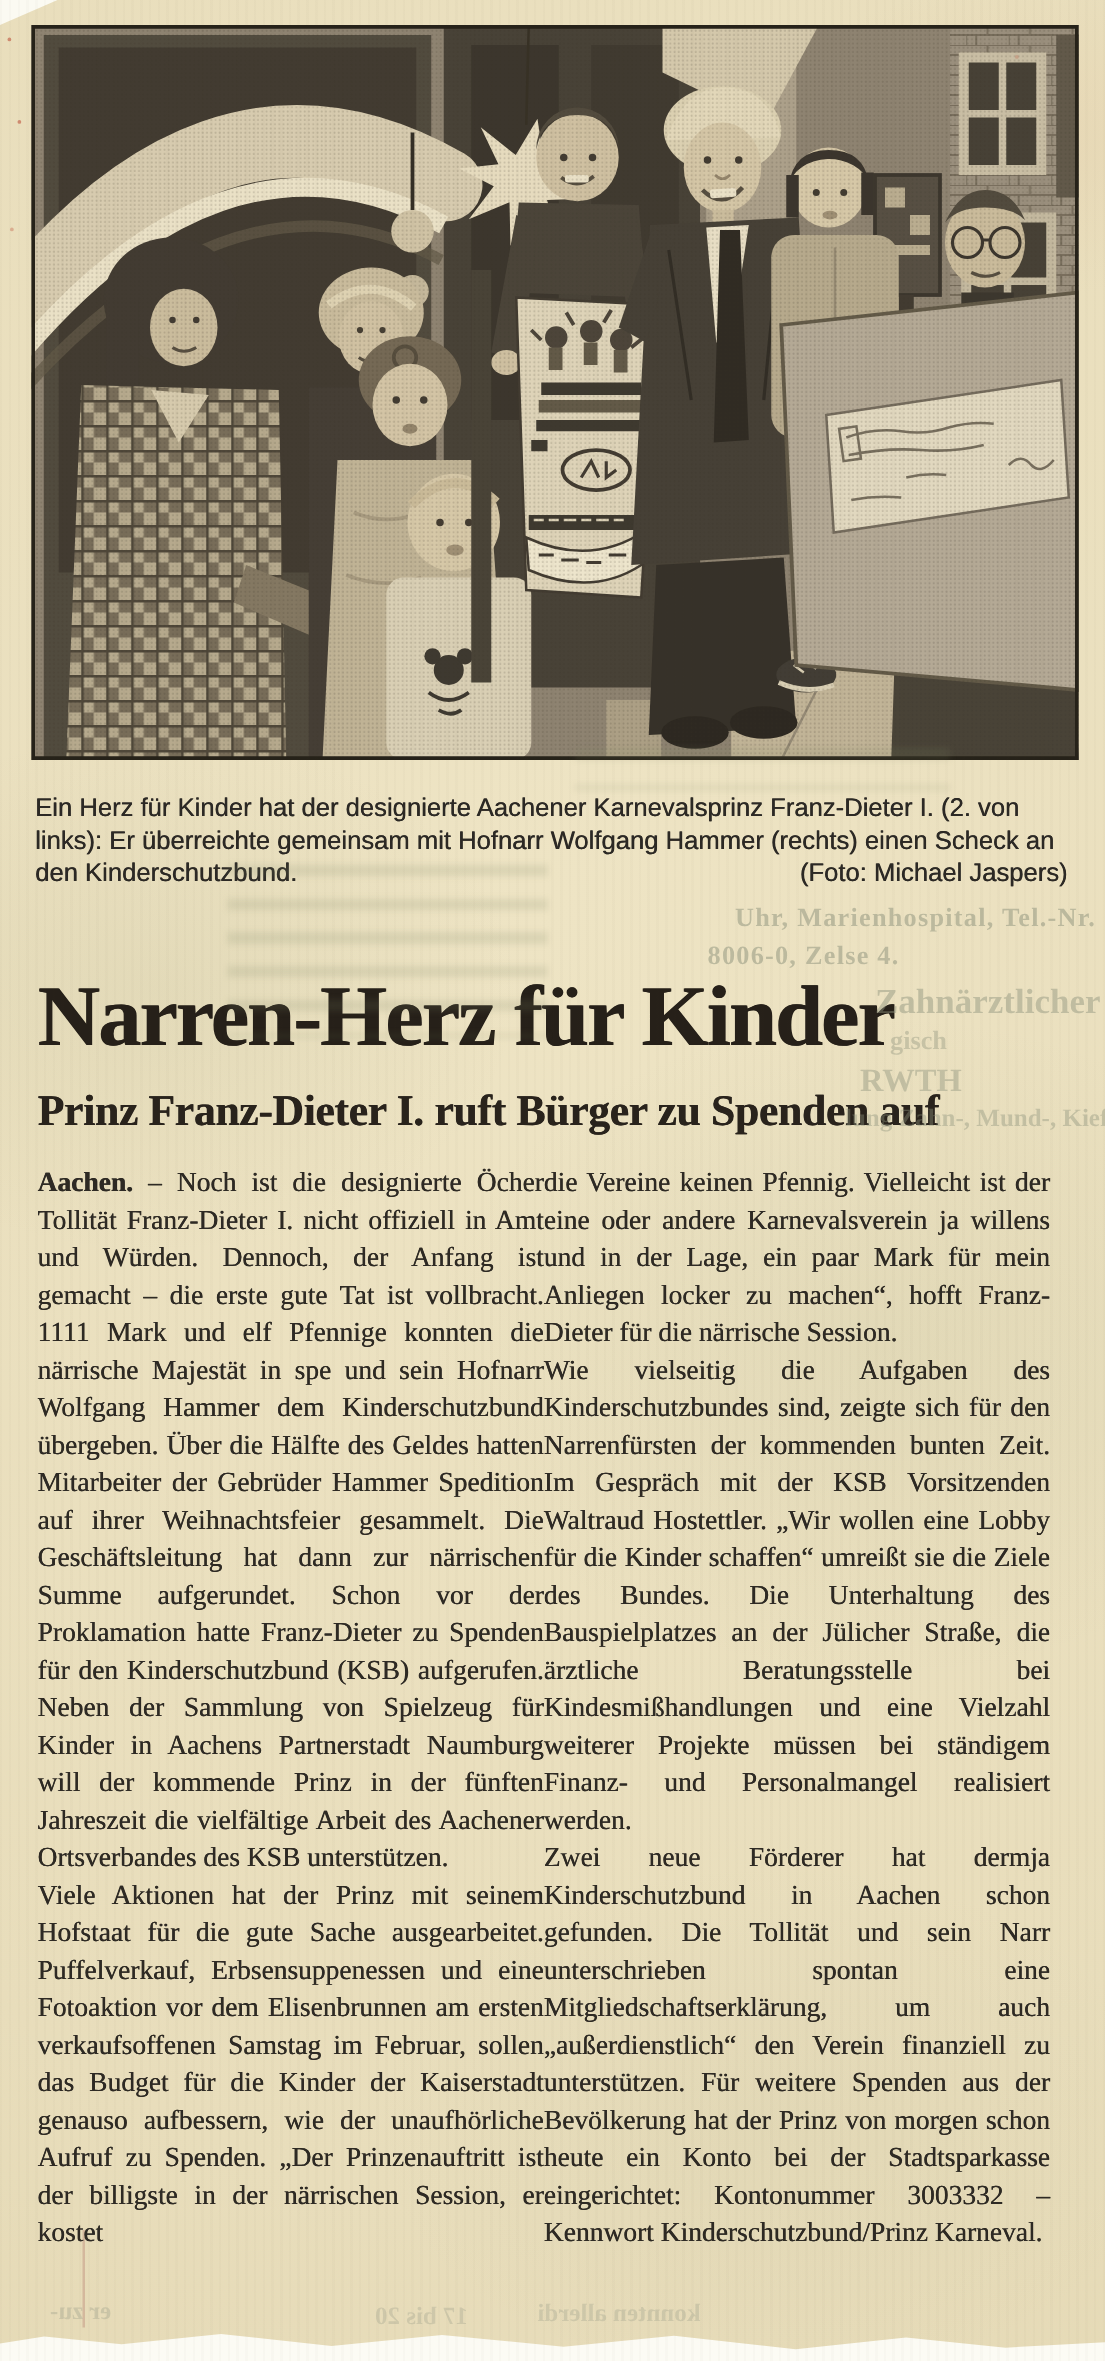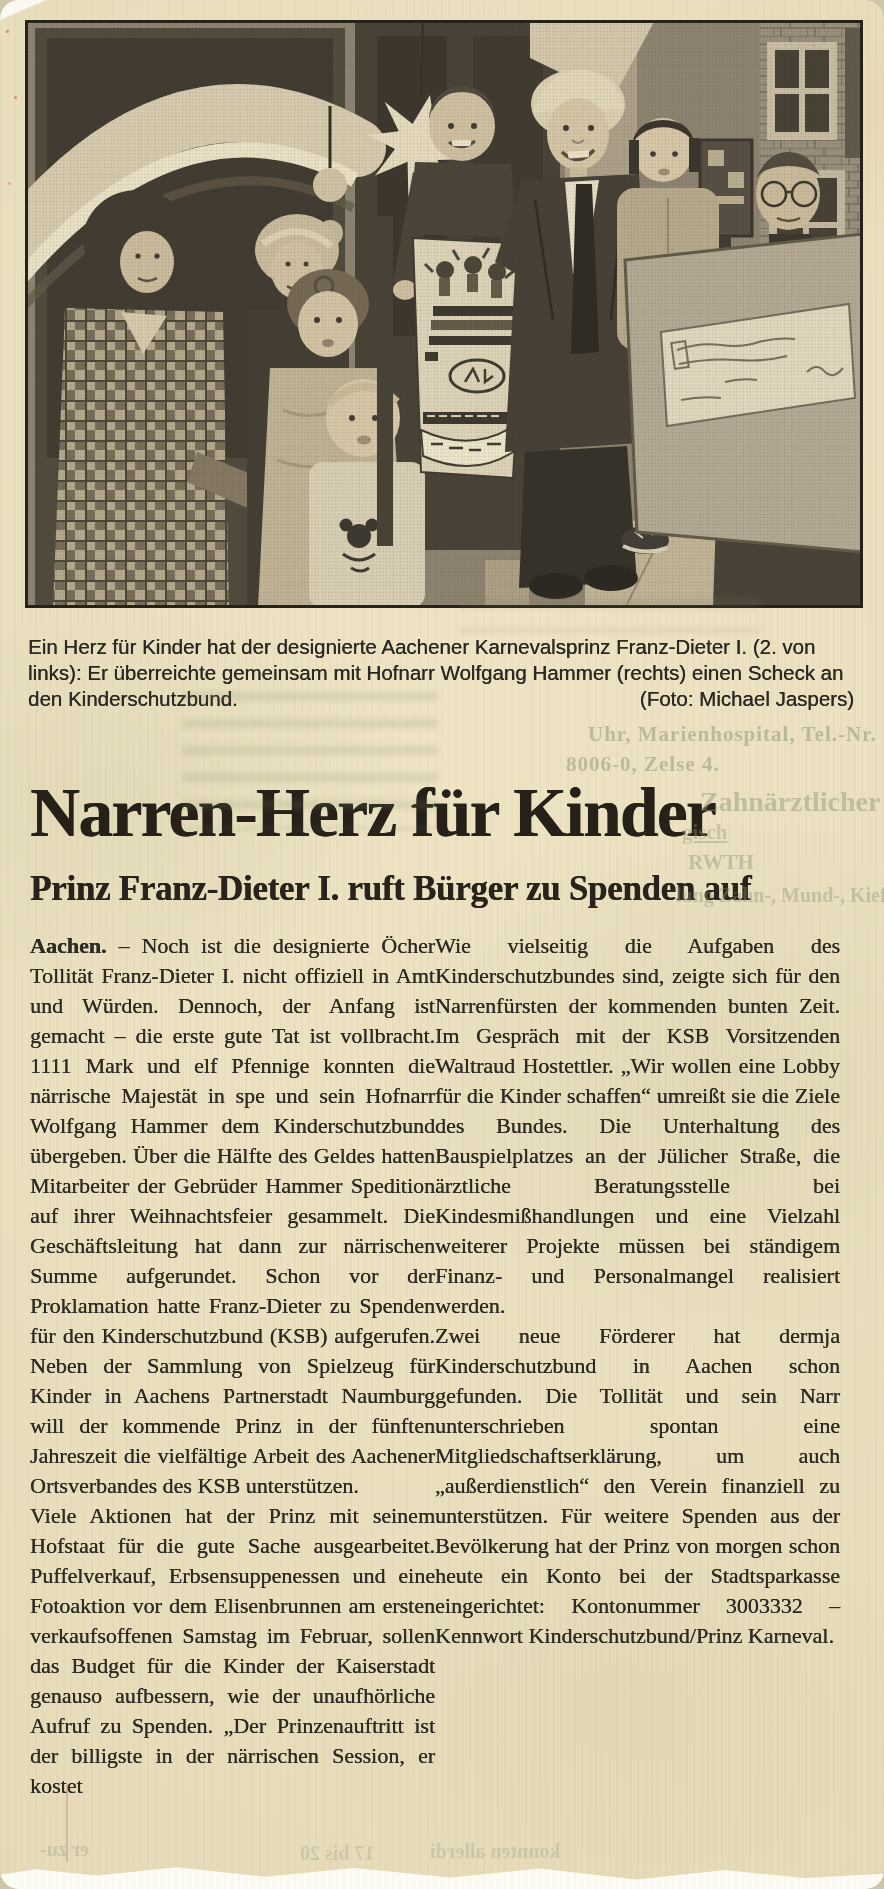--- a/index.html
+++ b/index.html
@@ -5,21 +5,20 @@
   html,body{margin:0;padding:0;background:#cfc5a8;}
   .page{
     position:relative;width:884px;height:1889px;overflow:hidden;
     font-family:"Liberation Serif",serif;
     background:
       radial-gradient(300px 180px at 92% 6%, rgba(214,168,128,.14), transparent 70%),
       radial-gradient(420px 300px at 14% 42%, rgba(148,152,112,.10), transparent 70%),
       radial-gradient(520px 380px at 80% 57%, rgba(140,146,106,.10), transparent 70%),
       radial-gradient(460px 300px at 70% 90%, rgba(150,150,112,.08), transparent 70%),
       radial-gradient(1300px 1700px at 50% 38%, #eee4c4 0%, #e8ddbb 62%, #e2d6b0 100%);
-    border-radius: 19px;
   }
   .page::after{ 
     content:"";position:absolute;inset:0;pointer-events:none;
     background:repeating-linear-gradient(90deg, rgba(60,50,30,.02) 0 2px, transparent 2px 7px);
   }
   .corner-tear-tl{position:absolute;left:0;top:0;width:46px;height:20px;background:#fbfaf2;
     clip-path:polygon(0 0,100% 0,0 100%);}
   .torn-bottom{position:absolute;left:0;bottom:0;width:884px;height:34px;background:#fcfbf4;
     clip-path:polygon(0 100%,100% 100%,100% 55%,91% 68%,82% 44%,72% 72%,61% 40%,51% 66%,40% 38%,30% 64%,20% 36%,11% 60%,4% 42%,0 58%);}
   .crease{position:absolute;left:66px;top:1784px;width:2px;height:78px;background:#c59a86;opacity:.55;}
@@ -297,36 +296,37 @@
   <div class="caption">
     <span>Ein Herz für Kinder hat der designierte Aachener Karnevalsprinz Franz-Dieter I. (2. von links): Er überreichte gemeinsam mit Hofnarr Wolfgang Hammer (rechts) einen Scheck an den Kinderschutzbund.</span>
     <span class="credit">(Foto: Michael Jaspers)</span>
   </div>
 
   <div class="ghost-blur"></div>
   <div class="ghost-blur2"></div>
   <div class="ghost" style="left:588px;top:722px;font-size:21px;opacity:.5;letter-spacing:1px;">Uhr, Marienhospital, Tel.-Nr.</div>
   <div class="ghost" style="left:566px;top:752px;font-size:21px;opacity:.5;letter-spacing:1px;">8006-0, Zelse 4.</div>
   <div class="ghost" style="left:700px;top:786px;font-size:28px;opacity:.45;">Zahnärztlicher</div>
-  <div class="ghost" style="left:682px;top:820px;font-size:21px;opacity:.38;text-decoration:underline;">gisch</div>
-  <div class="ghost" style="left:688px;top:850px;font-size:21px;opacity:.42;">RWTH</div>
+  <div class="ghost" style="left:712px;top:820px;font-size:21px;opacity:.38;">gisch</div>
+  <div class="ghost" style="left:688px;top:850px;font-size:26px;opacity:.42;">RWTH</div>
   <div class="ghost" style="left:676px;top:884px;font-size:20px;opacity:.4;">lung Zahn-, Mund-, Kiefer- und</div>
   <div class="ghost mirror" style="left:40px;top:1838px;font-size:20px;opacity:.35;">er zu-</div>
   <div class="ghost mirror" style="left:300px;top:1842px;font-size:20px;opacity:.32;">17 bis 20</div>
   <div class="ghost mirror" style="left:430px;top:1840px;font-size:20px;opacity:.32;">konnten allerdi</div>
 
   <h1 class="headline" style="margin:0;">Narren-Herz für Kinder</h1>
   <h2 class="subheadline" style="margin:0;">Prinz Franz-Dieter I. ruft Bürger zu Spenden auf</h2>
 
   <div class="body-cols">
     <div class="col" lang="de">
       <p><span class="lead">Aachen.</span><span> – Noch ist die designierte Öcher Tollität Franz-Dieter I. nicht offiziell in Amt und Würden. Dennoch, der Anfang ist gemacht – die erste gute Tat ist vollbracht. 1111 Mark und elf Pfennige konnten die närrische Majestät in spe und sein Hofnarr Wolfgang Hammer dem Kinderschutzbund übergeben. Über die Hälfte des Geldes hatten Mitarbeiter der Gebrüder Hammer Spedition auf ihrer Weihnachtsfeier gesammelt. Die Geschäftsleitung hat dann zur närrischen Summe aufgerundet. Schon vor der Proklamation hatte Franz-Dieter zu Spenden für den Kinderschutzbund (KSB) aufgerufen. Neben der Sammlung von Spielzeug für Kinder in Aachens Partnerstadt Naumburg will der kommende Prinz in der fünften Jahreszeit die vielfältige Arbeit des Aachener Ortsverbandes des KSB unterstützen.</span></p>
       <p>Viele Aktionen hat der Prinz mit seinem Hofstaat für die gute Sache ausgearbeitet. Puffelverkauf, Erbsensuppenessen und eine Fotoaktion vor dem Elisenbrunnen am ersten verkaufsoffenen Samstag im Februar, sollen das Budget für die Kinder der Kaiserstadt genauso aufbessern, wie der unaufhörliche Aufruf zu Spenden. „Der Prinzenauftritt ist der billigste in der närrischen Session, er kostet</p>
     </div>
     <div class="col" lang="de">
+      <p>die Vereine keinen Pfennig. Vielleicht ist der eine oder andere Karnevalsverein ja willens und in der Lage, ein paar Mark für mein Anliegen locker zu machen“, hofft Franz-Dieter für die närrische Session.</p>
       <p>Wie vielseitig die Aufgaben des Kinderschutzbundes sind, zeigte sich für den Narrenfürsten der kommenden bunten Zeit. Im Gespräch mit der KSB Vorsitzenden Waltraud Hostettler. „Wir wollen eine Lobby für die Kinder schaffen“ umreißt sie die Ziele des Bundes. Die Unterhaltung des Bauspielplatzes an der Jülicher Straße, die ärztliche Beratungsstelle bei Kindesmißhandlungen und eine Vielzahl weiterer Projekte müssen bei ständigem Finanz- und Personalmangel realisiert werden.</p>
       <p><span class="sig">mja</span><span>Zwei neue Förderer hat der Kinderschutzbund in Aachen schon gefunden. Die Tollität und sein Narr unterschrieben spontan eine Mitgliedschaftserklärung, um auch „außerdienstlich“ den Verein finanziell zu unterstützen. Für weitere Spenden aus der Bevölkerung hat der Prinz von morgen schon heute ein Konto bei der Stadtsparkasse eingerichtet: Kontonummer 3003332 – Kennwort Kinderschutzbund/Prinz Karneval.</span></p>
     </div>
   </div>
 
   <div class="corner-tear-tl"></div>
   <div class="torn-bottom"></div>
   <div class="crease"></div>
   <div class="specks"></div>
 </div>

